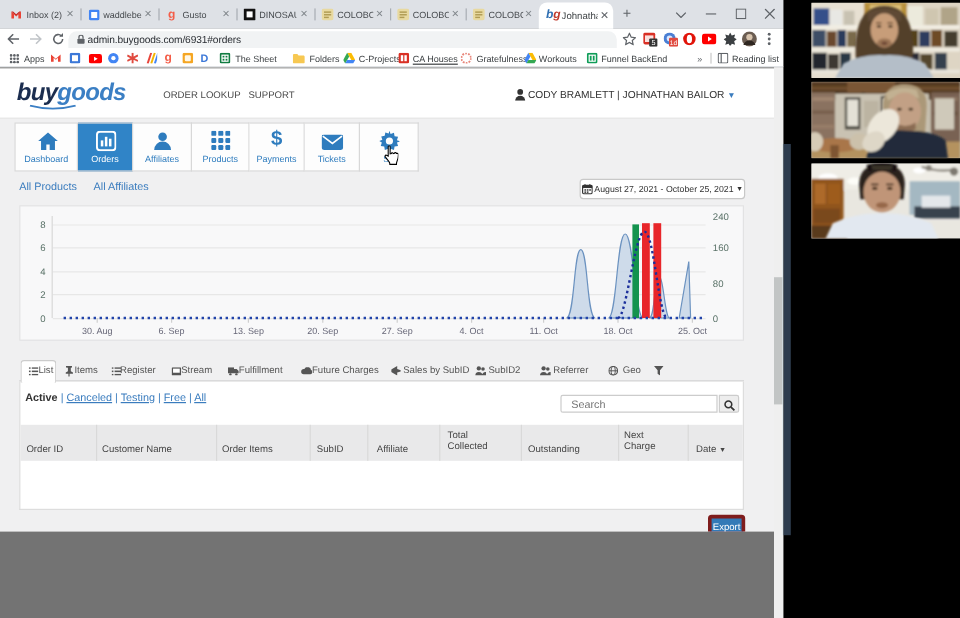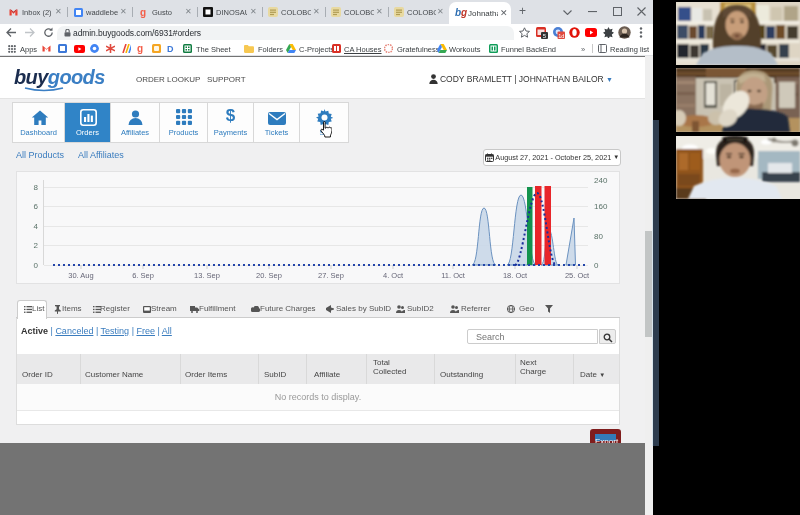--- a/index.html
+++ b/index.html
@@ -49,21 +49,21 @@
   .t2 { position:absolute; top:4px; font-size:8px; color:#555; white-space:nowrap; }
   #t2active { position:absolute; left:1px; top:0px; width:30px; height:19px; background:#fff; border:1px solid #ccc; border-bottom:none; border-radius:3px 3px 0 0; z-index:2; }
 
   #panel2 { position:absolute; left:16px; top:261px; width:604px; height:107px; background:#fff; border:1px solid #ddd; border-top:none; }
 
   #thead { position:absolute; left:0px; top:36px; width:602px; height:30px; background:#e9e9ea; }
   .th { position:absolute; font-size:8px; color:#454545; }
   .tvline { position:absolute; top:0; width:1px; height:30px; background:#d9d9d9; }
   #tbody { position:absolute; left:0px; top:66px; width:602px; height:27px; background:#fbfbfb; border-bottom:1px solid #e8e8e8; }
 
-  #exportbtn { position:absolute; left:590px; top:372px; width:31px; height:17px; background:#337ab7; border:5px solid #7f1d1d; border-radius:3px; color:#fff; font-size:8px; text-align:center; line-height:16px; }
+  #exportbtn { position:absolute; left:590px; top:372px; width:31px; height:17px; background:#337ab7; border:3px solid #7f1d1d; border-radius:3px; color:#fff; font-size:8px; text-align:center; line-height:16px; }
 
   #scrollbar { position:absolute; left:645px; top:56px; width:8px; height:459px; background:#efefef; }
   #sthumb { position:absolute; left:0; top:175px; width:8px; height:106px; background:#c2c5c5; }
 
   
   #vpanel { position:absolute; left:653px; top:0; width:147px; height:515px; background:#000; }
   #slate { position:absolute; left:0px; top:120px; width:6px; height:326px; background:#2d3c4e; }
   .vid { position:absolute; left:23px; width:124px; overflow:hidden; }
 </style>
 </head>
@@ -540,23 +540,20 @@
           <div class="th" style="left:5px;top:16px;">Order ID</div>
           <div class="th" style="left:68px;top:16px;">Customer Name</div>
           <div class="th" style="left:168px;top:16px;">Order Items</div>
           <div class="th" style="left:247px;top:16px;">SubID</div>
           <div class="th" style="left:297px;top:16px;">Affiliate</div>
           <div class="th" style="left:356px;top:4px;">Total<br>Collected</div>
           <div class="th" style="left:423px;top:16px;">Outstanding</div>
           <div class="th" style="left:503px;top:4px;">Next<br>Charge</div>
           <div class="th" style="left:563px;top:16px;">Date <span style="font-size:6px;">▼</span></div>
         </div>
-        <div id="tbody">
-            <div style="position:absolute;left:0;top:8px;width:602px;text-align:center;font-size:9px;color:#999;">No records to display.</div>
-          </div>
       </div>
       <div id="exportbtn">Export</div>
     </div>
     <div id="scrollbar">
         <div id="sthumb"></div>
       </div>
     <div class="abs" style="left:652px;top:120px;width:1px;height:326px;background:#d8e4ec;"></div>
   </div>
   <div id="vpanel">
     <div id="slate"></div>

